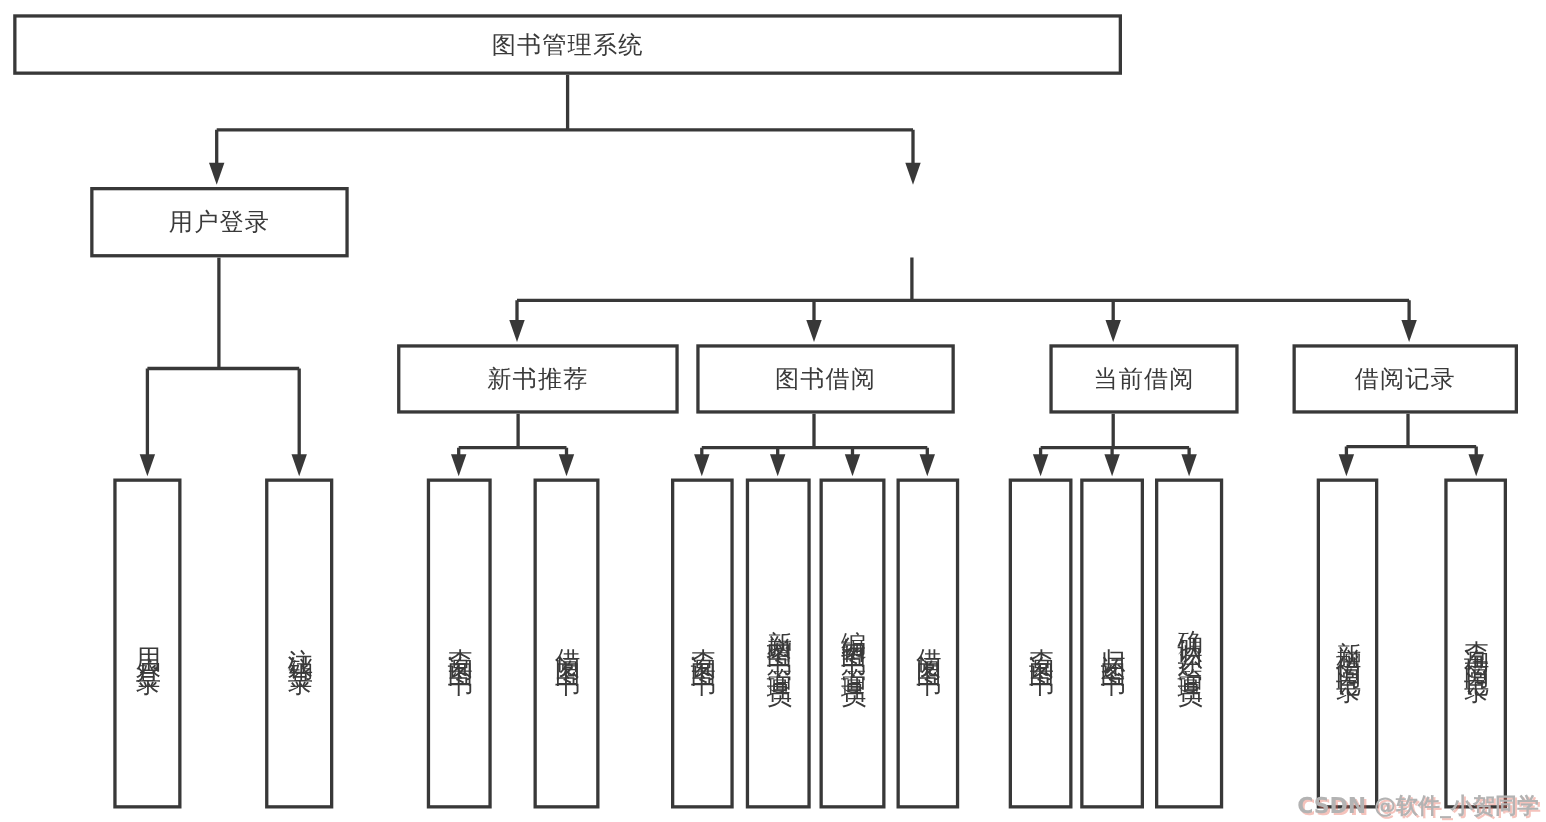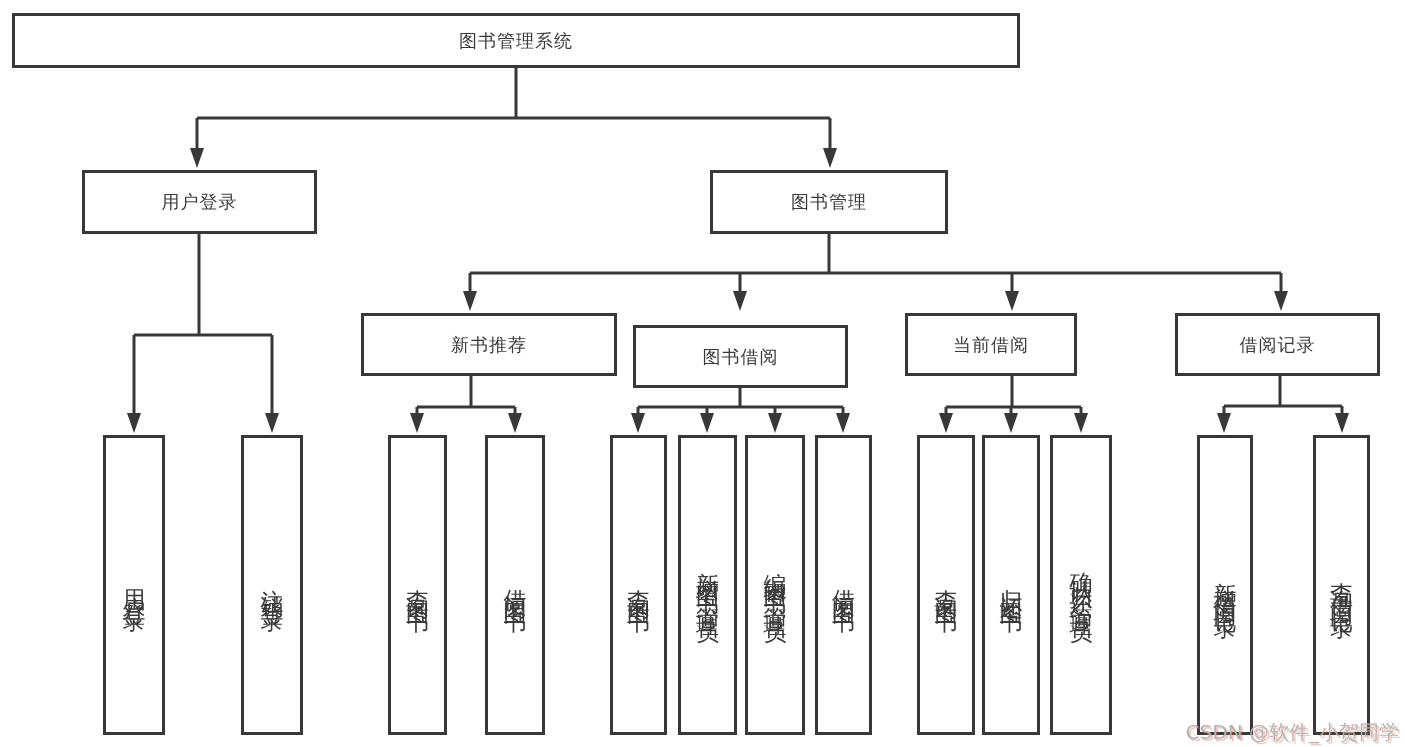--- a/index.html
+++ b/index.html
@@ -15,36 +15,37 @@
   .head{fill:var(--line,#383838);stroke:none;}
   .node{
     position:absolute;
     box-sizing:border-box;
     border:3px solid var(--line,#333333);
     background:#fff;
     display:flex;align-items:center;justify-content:center;
     color:var(--text,#3a3a3a);
   }
   .node.h span{
-    font-size:18px;letter-spacing:1px;white-space:nowrap;
+    font-size:22px;letter-spacing:1px;white-space:nowrap;
   }
   .node.v span{
     writing-mode:vertical-rl;
     text-orientation:mixed;
     font-size:23px;
     letter-spacing:7px;
     line-height:1;
   }
   .watermark{
     position:absolute;
     right:6px;bottom:1px;
     font-size:20px;
     color:var(--wm,#b3b3b3);
     text-shadow:2px 2px 0 rgba(228,96,78,0.38);
     white-space:nowrap;
+    font-weight:bold;
   }
 </style>
 </head>
 <body>
 
 <div class="canvas">
 
   <svg class="wires" id="connectors" viewBox="0 0 1405 747">
       <path d="M516,68 L516,118 M197,118 L830,118 M197,118 L197,154 M830,118 L830,154" class="wire"></path>
       <path d="M197,168 L190,148 L204,148 Z" class="head"></path>
@@ -74,31 +75,28 @@
       <path d="M1342,433 L1335,413 L1349,413 Z" class="head"></path>
     </svg>
 
   <div class="node h" style="left:12px;top:13px;width:1008px;height:55px">
     <span>图书管理系统</span>
   </div>
 
   <div class="node h" style="left:82px;top:170px;width:235px;height:64px">
     <span>用户登录</span>
   </div>
-  <div class="node h" style="left:710px;top:170px;width:238px;height:64px">
-    <span>图书管理</span>
-  </div>
 
   <div class="node h" style="left:361px;top:313px;width:256px;height:63px">
     <span>新书推荐</span>
   </div>
-  <div class="node h" style="left:633px;top:325px;width:215px;height:63px">
+  <div class="node h" style="left:633px;top:313px;width:235px;height:63px">
     <span>图书借阅</span>
   </div>
-  <div class="node h" style="left:905px;top:313px;width:172px;height:63px">
+  <div class="node h" style="left:954px;top:313px;width:172px;height:63px">
     <span>当前借阅</span>
   </div>
   <div class="node h" style="left:1175px;top:313px;width:205px;height:63px">
     <span>借阅记录</span>
   </div>
 
   <div class="node v" style="left:103px;top:435px;width:62px;height:300px">
     <span>用户登录</span>
   </div>
   <div class="node v" style="left:241px;top:435px;width:62px;height:300px">

